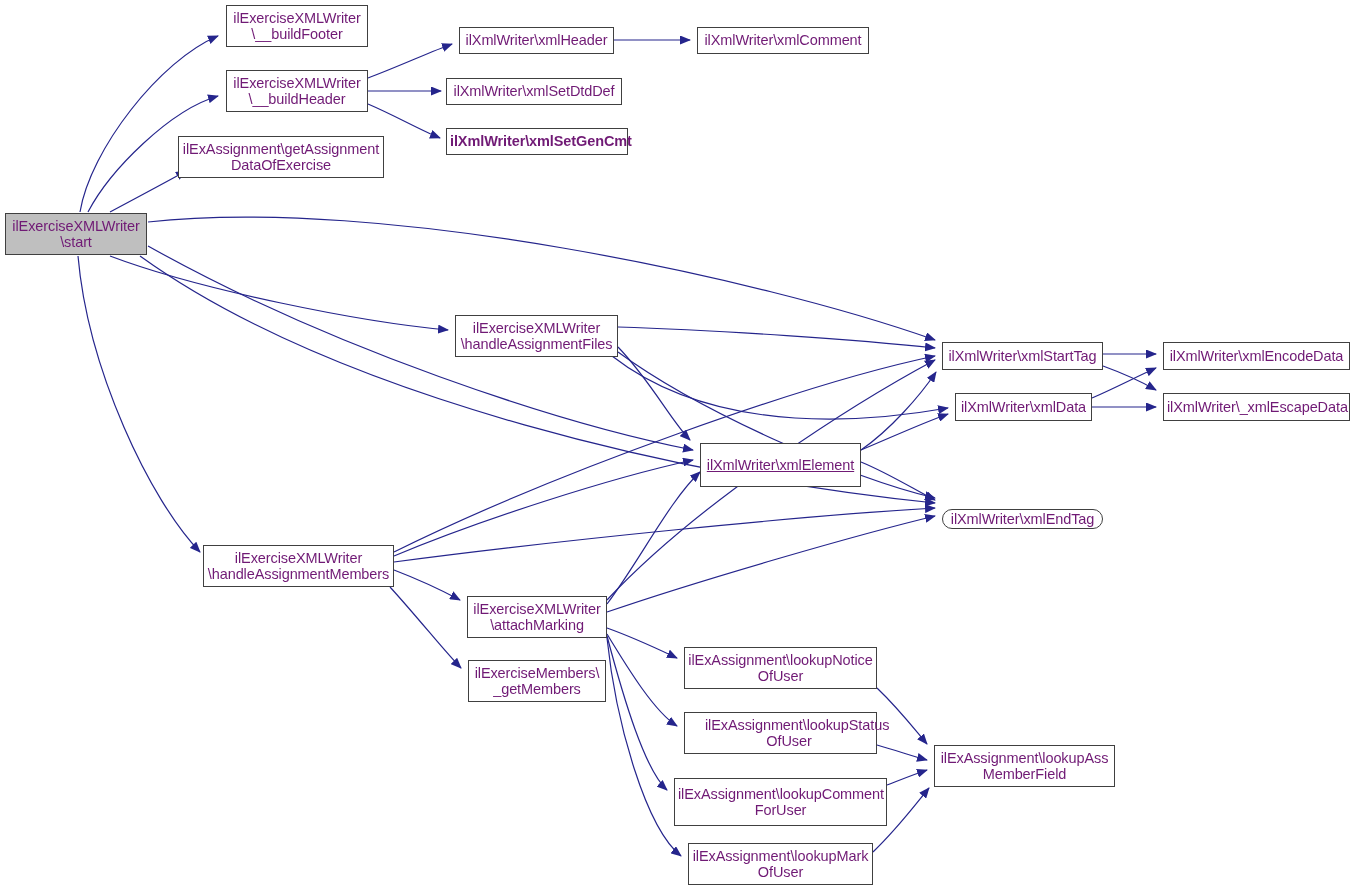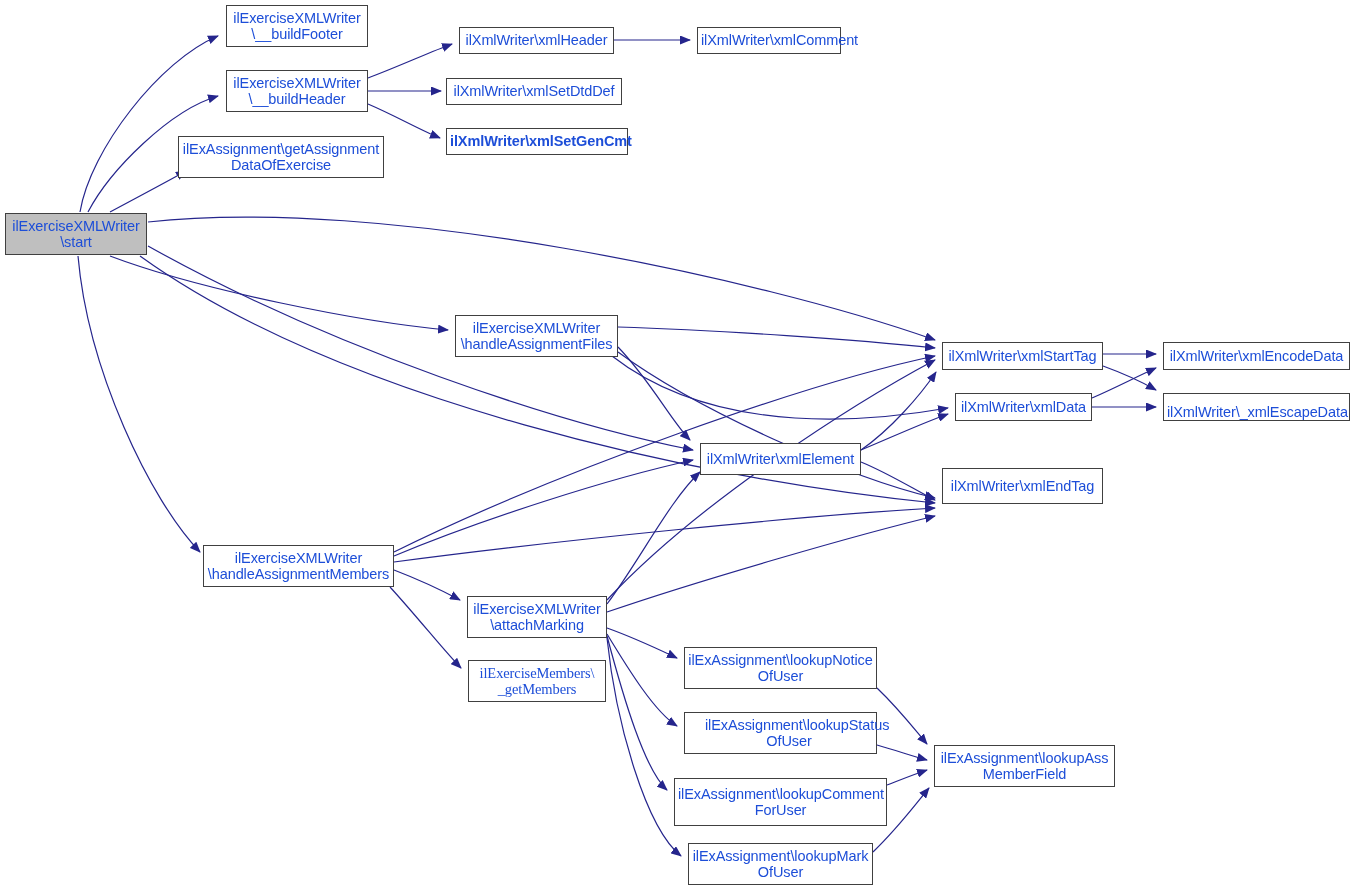--- a/index.html
+++ b/index.html
@@ -25,21 +25,21 @@
   }
   .node {
     position: absolute;
     box-sizing: border-box;
     display: flex;
     align-items: center;
     justify-content: center;
     text-align: center;
     background: #ffffff;
     border: 1px solid #404040;
-    color: #1d4ed8;
+    color: #701a75;
     font-size: 14.5px;
     line-height: 1.13;
     letter-spacing: -0.1px;
     white-space: pre-line;
     padding: 0 3px;
     z-index: 2;
   }
   .node.highlight {
     background: #bfbfbf;
     border: 1px solid #404040;
@@ -106,36 +106,36 @@
   <div id="nodes-group">
       <div class="node highlight" style="left: 5px; top: 213px; width: 142px; height: 42px;"><span class="label">ilExerciseXMLWriter
 \start</span></div>
       <div class="node" style="left: 226px; top: 5px; width: 142px; height: 42px;"><span class="label">ilExerciseXMLWriter
 \__buildFooter</span></div>
       <div class="node" style="left: 226px; top: 70px; width: 142px; height: 42px;"><span class="label">ilExerciseXMLWriter
 \__buildHeader</span></div>
       <div class="node" style="left: 178px; top: 136px; width: 206px; height: 42px;"><span class="label">ilExAssignment\getAssignment
 DataOfExercise</span></div>
       <div class="node" style="left: 459px; top: 27px; width: 155px; height: 27px; align-items: center;"><span class="label">ilXmlWriter\xmlHeader</span></div>
-      <div class="node" style="left: 697px; top: 27px; width: 144px; height: 27px;"><span class="label">ilXmlWriter\xmlComment</span></div>
+      <div class="node" style="left: 697px; top: 27px; width: 172px; height: 27px;"><span class="label">ilXmlWriter\xmlComment</span></div>
       <div class="node" style="left: 446px; top: 78px; width: 176px; height: 27px;"><span class="label">ilXmlWriter\xmlSetDtdDef</span></div>
       <div class="node" style="left: 446px; top: 128px; width: 182px; height: 27px; font-weight: bold;"><span class="label">ilXmlWriter\xmlSetGenCmt</span></div>
       <div class="node" style="left: 455px; top: 315px; width: 163px; height: 42px;"><span class="label">ilExerciseXMLWriter
 \handleAssignmentFiles</span></div>
       <div class="node" style="left: 942px; top: 342px; width: 161px; height: 28px;"><span class="label">ilXmlWriter\xmlStartTag</span></div>
       <div class="node" style="left: 1163px; top: 342px; width: 187px; height: 28px;"><span class="label">ilXmlWriter\xmlEncodeData</span></div>
       <div class="node" style="left: 955px; top: 393px; width: 137px; height: 28px;"><span class="label">ilXmlWriter\xmlData</span></div>
-      <div class="node" style="left: 1163px; top: 393px; width: 187px; height: 28px; align-items: flex-end;"><span class="label">ilXmlWriter\_xmlEscapeData</span></div>
-      <div class="node" style="left: 700px; top: 443px; width: 161px; height: 32px;"><span class="label">ilXmlWriter\xmlElement</span></div>
-      <div class="node" style="left: 942px; top: 468px; width: 161px; height: 36px;"><span class="label">ilXmlWriter\xmlEndTag</span></div>
+      <div class="node" style="left: 1163px; top: 393px; width: 187px; height: 28px;"><span class="label">ilXmlWriter\_xmlEscapeData</span></div>
+      <div class="node" style="left: 700px; top: 443px; width: 161px; height: 44px; text-decoration: underline;"><span class="label">ilXmlWriter\xmlElement</span></div>
+      <div class="node" style="left: 942px; top: 509px; width: 161px; height: 20px; border-radius: 10px;"><span class="label">ilXmlWriter\xmlEndTag</span></div>
       <div class="node" style="left: 203px; top: 545px; width: 191px; height: 42px;"><span class="label">ilExerciseXMLWriter
 \handleAssignmentMembers</span></div>
       <div class="node" style="left: 467px; top: 596px; width: 140px; height: 42px;"><span class="label">ilExerciseXMLWriter
 \attachMarking</span></div>
-      <div class="node" style="left: 468px; top: 660px; width: 138px; height: 42px; font-family: Liberation Serif, serif;"><span class="label">ilExerciseMembers\
+      <div class="node" style="left: 468px; top: 660px; width: 138px; height: 42px;"><span class="label">ilExerciseMembers\
 _getMembers</span></div>
       <div class="node" style="left: 684px; top: 647px; width: 193px; height: 42px;"><span class="label">ilExAssignment\lookupNotice
 OfUser</span></div>
       <div class="node" style="left: 684px; top: 712px; width: 193px; height: 42px; padding-left: 20px;"><span class="label">ilExAssignment\lookupStatus
 OfUser</span></div>
       <div class="node" style="left: 674px; top: 778px; width: 213px; height: 48px;"><span class="label">ilExAssignment\lookupComment
 ForUser</span></div>
       <div class="node" style="left: 688px; top: 843px; width: 185px; height: 42px;"><span class="label">ilExAssignment\lookupMark
 OfUser</span></div>
       <div class="node" style="left: 934px; top: 745px; width: 181px; height: 42px;"><span class="label">ilExAssignment\lookupAss

